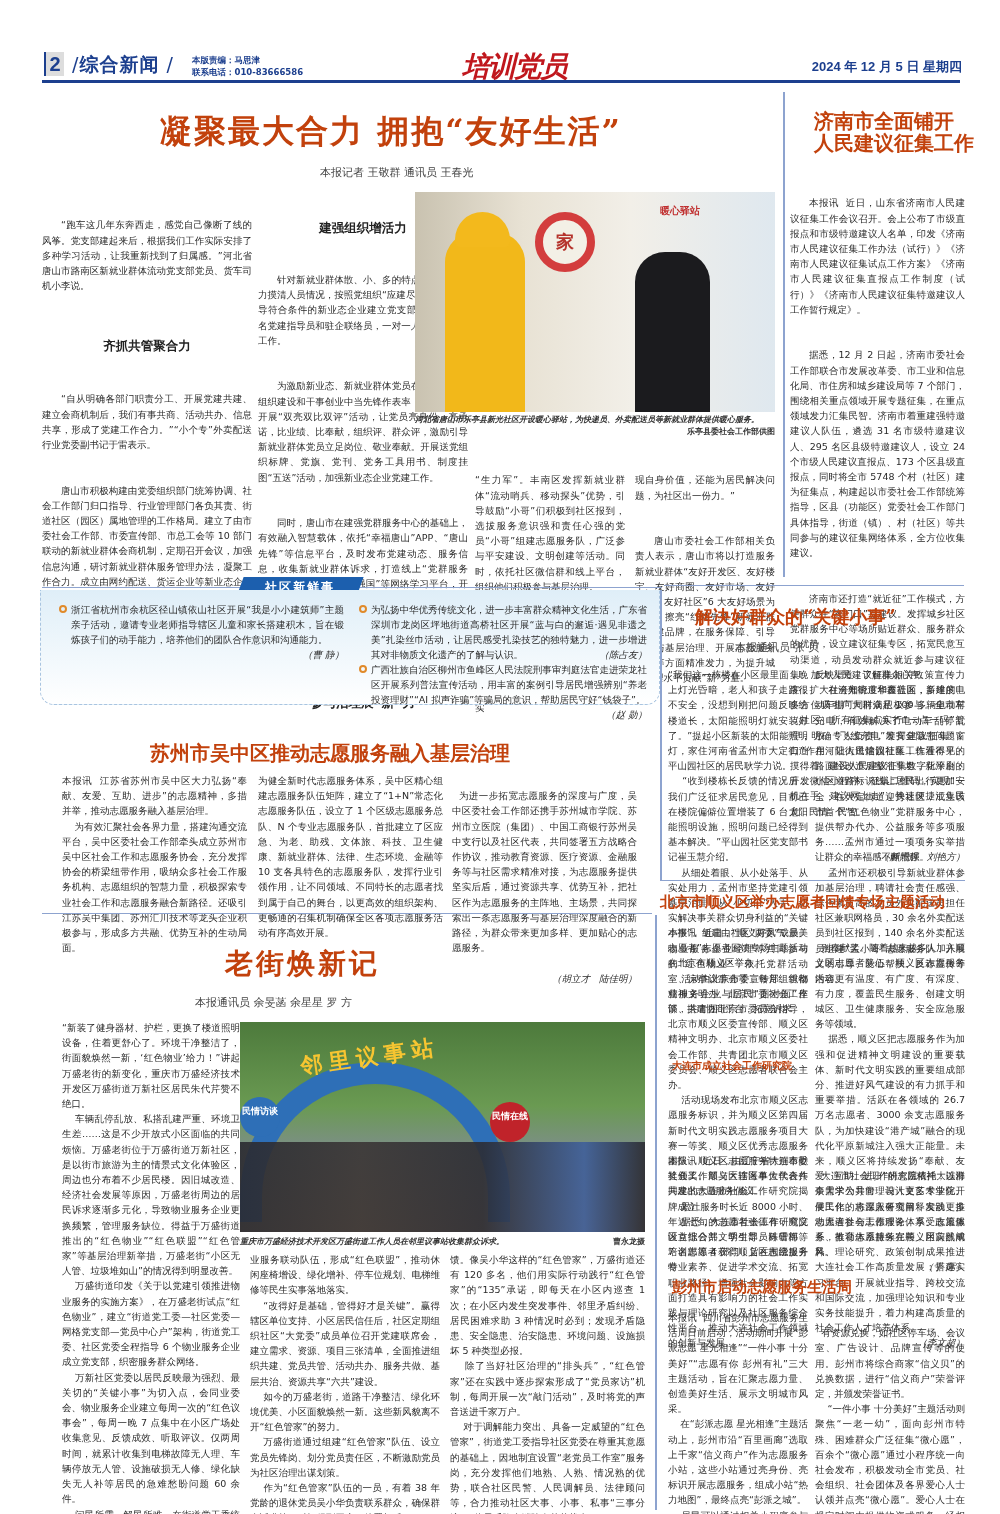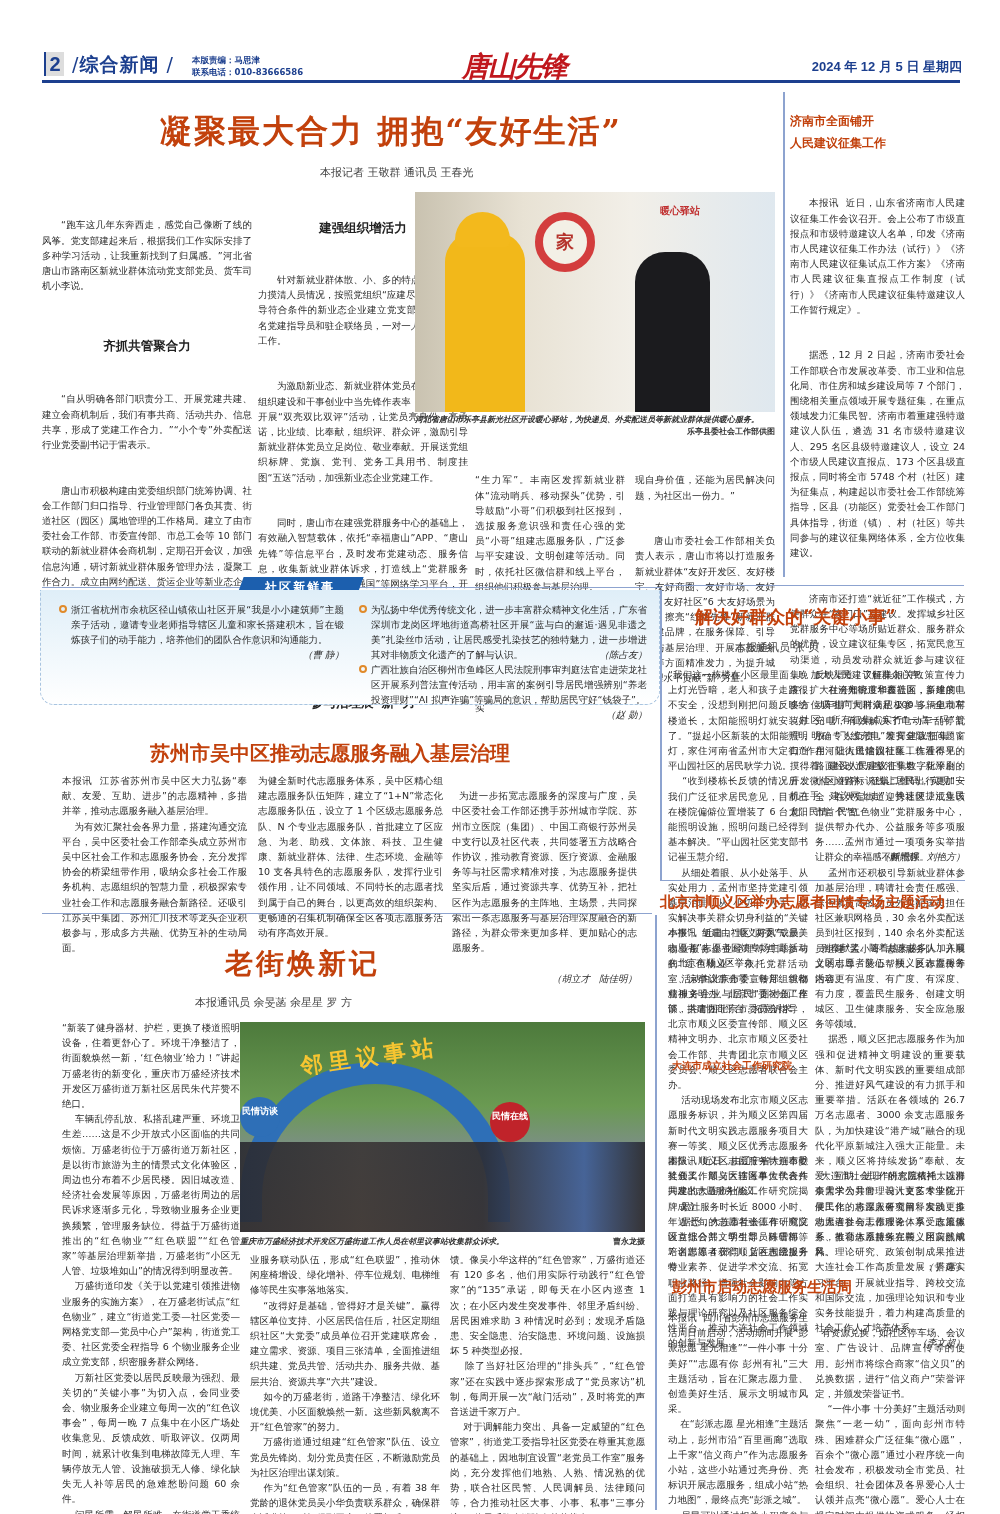--- a/index.html
+++ b/index.html
@@ -36,21 +36,21 @@
 </head>
 <body>
 
 <div id="masthead" class="abs">
   <div class="pgnum">2</div>
   <div class="section"><span class="slash">/</span><span>综合新闻</span><span class="slash"> /</span></div>
   <div class="editor">
     <div>本版责编：马思津</div>
     <div>联系电话：010-83666586</div>
   </div>
-  <div class="logo">唐山先锋</div>
+  <div class="logo">培训党员</div>
   <div class="date">2024 年 12 月 5 日   星期四</div>
 </div>
 <div class="rule"></div>
 
 <div class="abs h1" style="left:160px;top:110px;font-size:32px;letter-spacing:2px;">凝聚最大合力  拥抱“友好生活”</div>
 <div class="abs byline" style="left:320px;top:165px;">本报记者   王敬群   通讯员   王春光</div>
 
 <div class="abs txt" style="left:42px;top:187px;width:210px;">
   <p>“跑车这几年东奔西走，感觉自己像断了线的风筝。党支部建起来后，根据我们工作实际安排了多种学习活动，让我重新找到了归属感。”河北省唐山市路南区新就业群体流动党支部党员、货车司机小李说。</p>
   <div class="subh" style="margin:14px 0 8px;">齐抓共管聚合力</div>
@@ -79,21 +79,21 @@
 <div class="abs txt" style="left:475px;top:442px;width:150px;">
   <p style="text-indent:0">“生力军”。丰南区发挥新就业群体“流动哨兵、移动探头”优势，引导鼓励“小哥”们积极到社区报到，选拔服务意识强和责任心强的党员“小哥”组建志愿服务队，广泛参与平安建设、文明创建等活动。同时，依托社区微信群和线上平台，组织他们积极参与基层治理。</p>
   <p>外卖配送员小刘说：“在送餐过程中，我们遇到‘飞线充电’等安全隐患，会第一时间报告给社区，遇到腿脚不便需要办事的老人，只要有时间我都会提供帮助。这样不仅能实</p>
 </div>
 <div class="abs txt" style="left:635px;top:442px;width:140px;">
   <p style="text-indent:0">现自身价值，还能为居民解决问题，为社区出一份力。”</p>
   <p>唐山市委社会工作部相关负责人表示，唐山市将以打造服务新就业群体“友好开发区、友好楼宇、友好商圈、友好市场、友好校园、友好社区”6 大友好场景为依托，擦亮“红领先锋”新就业群体党建品牌，在服务保障、引导其参与基层治理、开展志愿服务活动等方面精准发力，为提升城市治理水平贡献“新”力量。</p>
 </div>
 
 <div class="vline" style="left:783px;top:92px;height:485px;"></div>
-<div class="abs h1" style="left:790px;top:110px;font-size:12px;line-height:22px;">
+<div class="abs h1" style="left:814px;top:110px;font-size:20px;line-height:22px;">
   <div>济南市全面铺开</div>
   <div>人民建议征集工作</div>
 </div>
 <div class="abs txt" style="left:790px;top:165px;width:175px;">
   <p>本报讯  近日，山东省济南市人民建议征集工作会议召开。会上公布了市级直报点和市级特邀建议人名单，印发《济南市人民建议征集工作办法（试行）》《济南市人民建议征集试点工作方案》《济南市人民建议征集直报点工作制度（试行）》《济南市人民建议征集特邀建议人工作暂行规定》。</p>
   <p>据悉，12 月 2 日起，济南市委社会工作部联合市发展改革委、市工业和信息化局、市住房和城乡建设局等 7 个部门，围绕相关重点领域开展专题征集，在重点领域发力汇集民智。济南市着重建强特邀建议人队伍，遴选 31 名市级特邀建议人、295 名区县级特邀建议人，设立 24 个市级人民建议直报点、173 个区县级直报点，同时将全市 5748 个村（社区）建为征集点，构建起以市委社会工作部统筹指导，区县（功能区）党委社会工作部门具体指导，街道（镇）、村（社区）等共同参与的建议征集网络体系，全方位收集建议。</p>
   <p>济南市还打造“就近征”工作模式，方便群众在“家门口”提建议。发挥城乡社区党群服务中心等场所贴近群众、服务群众的优势，设立建议征集专区，拓宽民意互动渠道，动员发动群众就近参与建议征集。加大人民建议征集相关政策宣传力度，扩大社会知晓度和覆盖面，多维度、多方位吸引广大群众积极参与。全市村（社区）所有征集点实行“一点一码”管理，明确专人负责，发挥建议征集“窗口”作用，让人民建议征集工作看得见、摸得着。建设人民建议征集数字化平台，开发微信小程序、征集二维码，实现“一机在手、建议网上走”，快速便捷汇集民意、民情、民智。</p>
   <div class="author">（解照辉   刘艳方）</div>
 </div>
 

